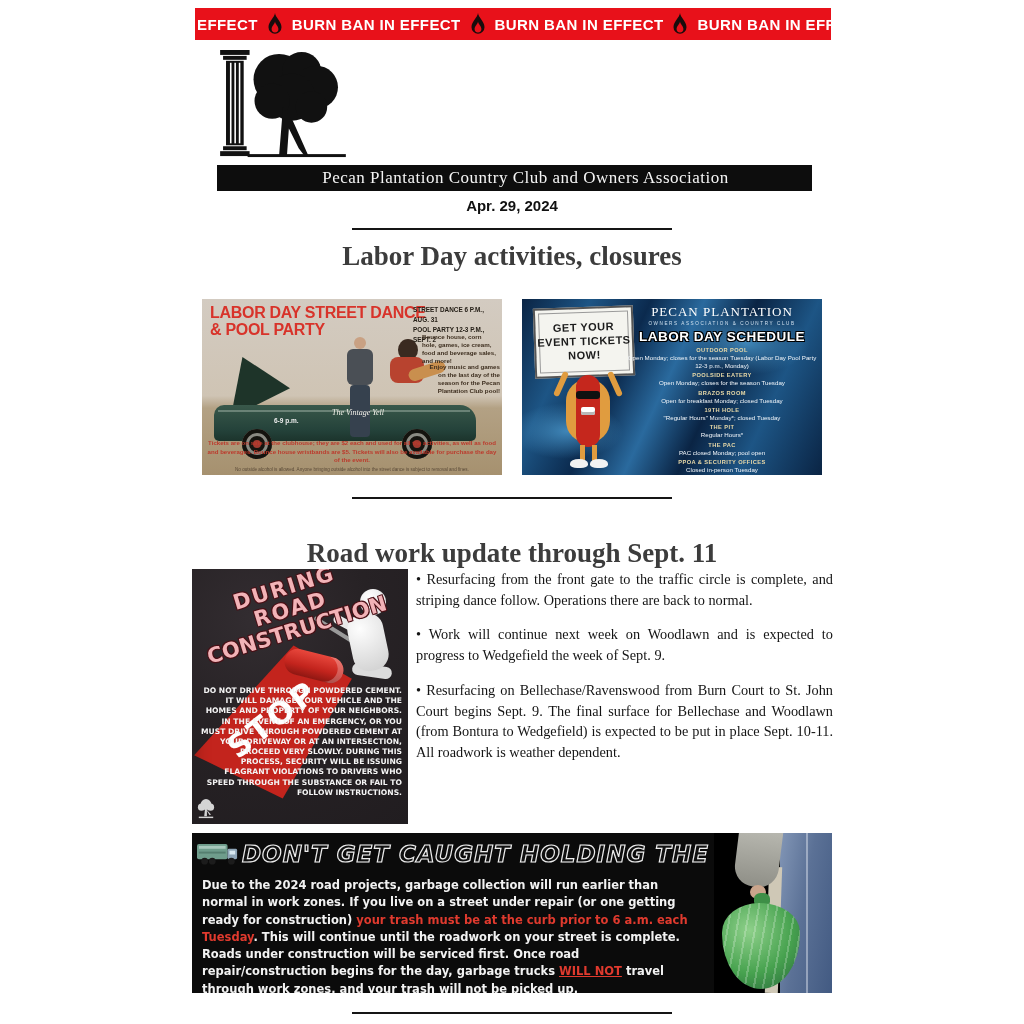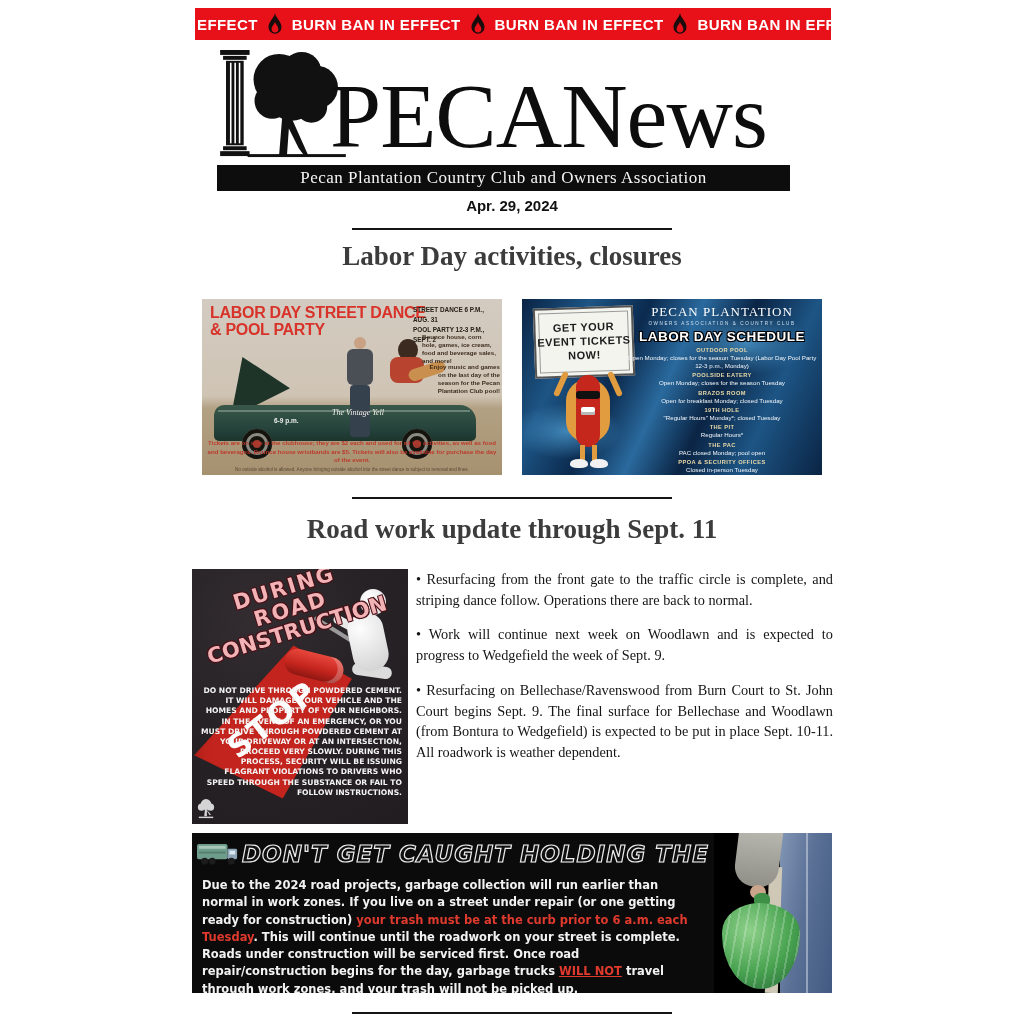--- a/index.html
+++ b/index.html
@@ -13,21 +13,21 @@
   .burn-item{color:#fff;font-weight:bold;font-size:15px;letter-spacing:.4px;white-space:nowrap;flex:0 0 auto;}
   .flame{flex:0 0 auto;display:block;}
 
   
   .masthead{position:absolute;left:0;top:48px;width:640px;height:143px;}
   .logo-art{position:absolute;left:26px;top:2px;}
   .news-title{position:absolute;left:138px;top:22px;font-family:"Liberation Serif",serif;
     font-size:92px;line-height:92px;color:#0d0d0d;letter-spacing:-1px;white-space:nowrap;}
   .news-subbar{position:absolute;left:25px;top:117px;width:573px;height:26px;background:#0d0d0d;
     color:#f5f5f5;font-family:"Liberation Serif",serif;font-size:17px;line-height:26px;
-    text-align:center;letter-spacing:.5px;}
+    text-align:center;letter-spacing:.5px;padding-left:22px;}
 
   .date-line{position:absolute;left:0;top:197px;width:640px;text-align:center;
     font-size:15px;font-weight:bold;color:#111;}
   .divider{position:absolute;left:160px;width:320px;height:0;border-top:2px solid #151515;}
   .headline{position:absolute;left:0;width:640px;text-align:center;font-family:"Liberation Serif",serif;
     font-weight:bold;font-size:27px;color:#3c3c3c;}
 
   
   .poster{position:absolute;top:299px;width:300px;height:176px;overflow:hidden;}
   .poster.left{left:10px;background:linear-gradient(#d3cbc1 0%,#cfc4b4 55%,#b3a184 62%,#a6916f 100%);}
@@ -188,21 +188,20 @@
             <circle cx="95" cy="58" r="16"></circle>
           <path d="M66 58 L62 108 L70 108 L72 80 L82 100 L88 108 L92 108 L76 72 Z"></path>
           <rect x="30" y="106" width="100" height="3"></rect>
         </g>
         <g fill="#fff">
             <rect x="12" y="13" width="1.6" height="82"></rect>
             <rect x="16.5" y="13" width="1.6" height="82"></rect>
             <rect x="21" y="13" width="1.6" height="82"></rect>
           </g>
       </svg>
-      <div class="news-title">PECANews</div>
       <div class="news-subbar">Pecan Plantation Country Club and Owners Association</div>
     </div>
 
     <div class="date-line">Apr. 29, 2024</div>
     <div class="divider" style="top:228px;"></div>
 
     <div class="headline" style="top:241px;">Labor Day activities, closures</div>
 
     <div class="poster left">
       <div class="car-hood"></div>
@@ -285,21 +284,21 @@
               <div class="sch-name">PPOA &amp; SECURITY OFFICES</div>
               <div class="sch-detail">Closed in-person Tuesday</div>
             </div>
 
         </div>
 
       </div>
     </div>
 
     <div class="divider" style="top:497px;"></div>
-    <div class="headline" style="top:514px;">Road work update through Sept. 11</div>
+    <div class="headline" style="top:538px;">Road work update through Sept. 11</div>
 
     <div class="road-graphic">
       <div class="rc-carpet"></div>
       <div class="rc-handle"></div>
       <div class="rc-roller"></div>
       <div class="rc-man-arm"></div>
       <div class="rc-man-leg"></div>
       <div class="rc-man-body"></div>
       <div class="rc-man-head"></div>
       <div class="rc-stop">STOP</div>

